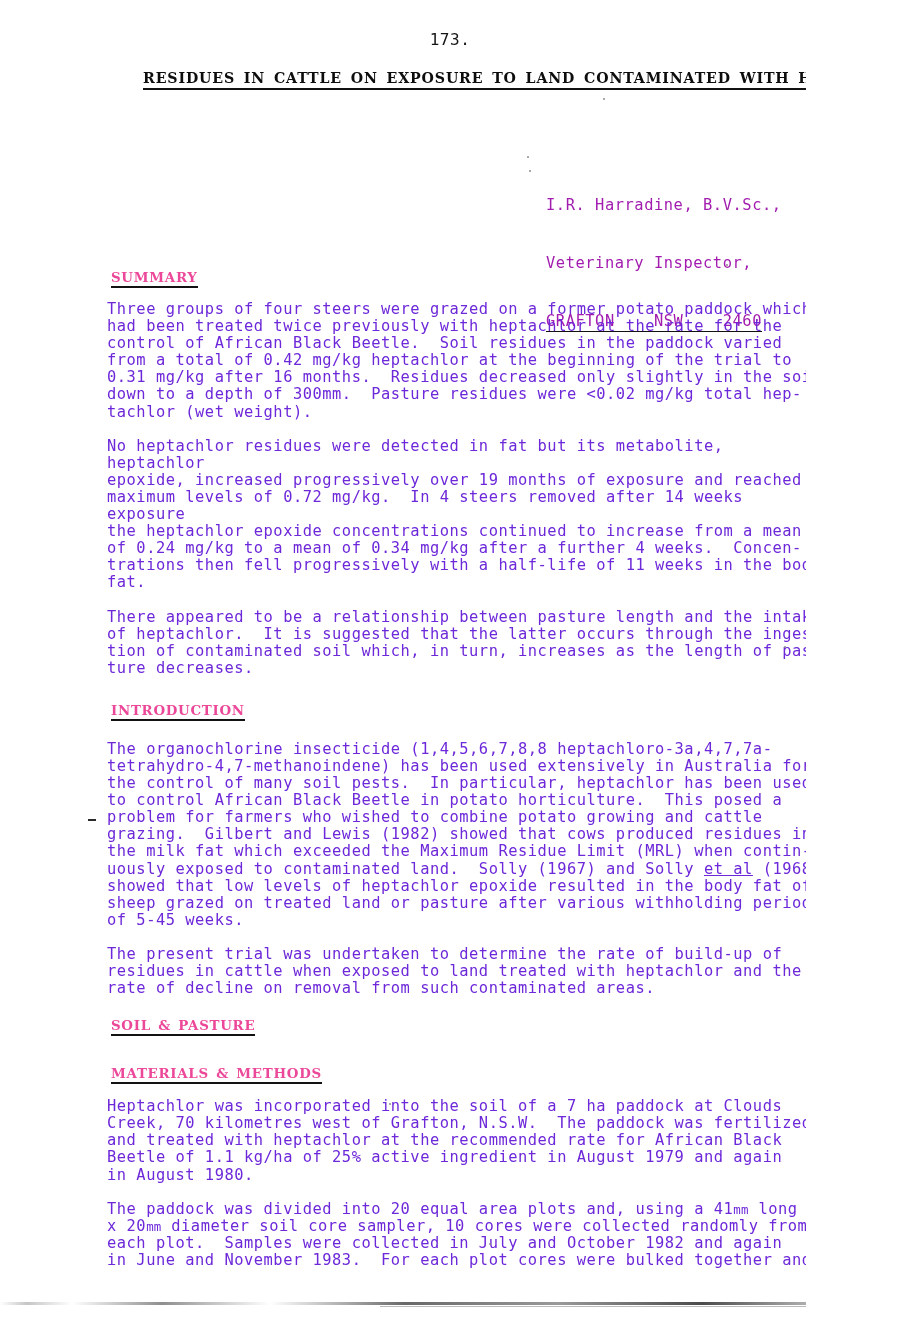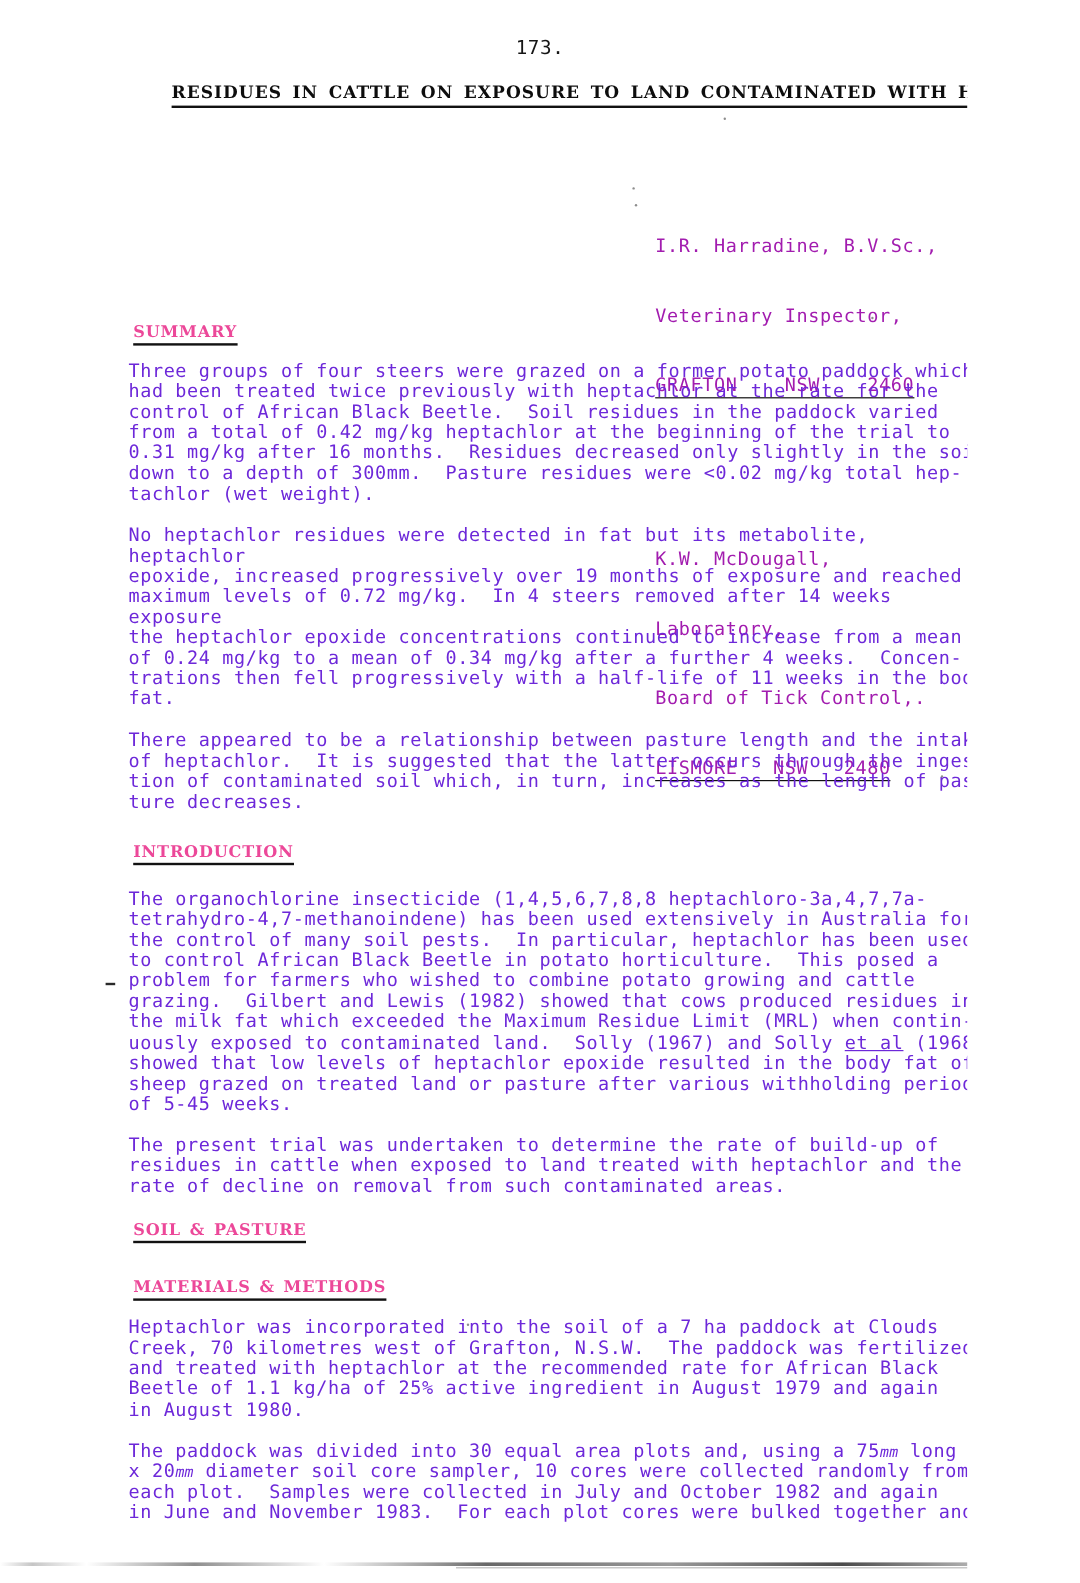--- a/index.html
+++ b/index.html
@@ -104,21 +104,21 @@
     font-family: "DejaVu Sans Mono", "Liberation Mono", monospace;
     font-size: 15.4px;
     line-height: 17.1px;
     letter-spacing: 0.52px;
     color: #6d28d9;
     white-space: pre-wrap;
   }
   p.para:last-child { margin-bottom: 0; }
 
   .u { text-decoration: underline; text-align: center; }
-  .sm { font-size: 12.4px; letter-spacing: 0.2px; font-style: italic; }
+  .sm { font-size: 12.4px; letter-spacing: 0.2px; }
 
   
   .margin-dash {
     position: absolute;
     left: 88px;
     top: 819px;
     width: 8px;
     height: 1.5px;
     background: #2a2a2a;
   }
@@ -161,26 +161,20 @@
 
   <div class="page-number">173.</div>
 
   <div class="doc-title">RESIDUES IN CATTLE ON EXPOSURE TO LAND CONTAMINATED WITH HEPTACHLOR</div>
 
   <div class="authors">
     <div class="author-group">
       <div class="author-line">I.R. Harradine, B.V.Sc.,</div>
       <div class="author-line">Veterinary Inspector,</div>
       <div><span class="author-line underlined">GRAFTON    NSW    2460</span></div>
-    </div>
-    <div class="author-group">
-      <div class="author-line">K.W. McDougall,</div>
-      <div class="author-line">Laboratory,</div>
-      <div class="author-line">Board of Tick Control,.</div>
-      <div><span class="author-line underlined">LISMORE   NSW   2480</span></div>
     </div>
   </div>
 
   <div class="content">
 
     <div class="heading-wrap tight">
       <h2 class="section-heading">SUMMARY</h2>
     </div>
 
     <p class="para">Three groups of four steers were grazed on a former potato paddock which
@@ -229,21 +223,21 @@
     <div class="heading-wrap mat">
       <h2 class="section-heading">MATERIALS &amp; METHODS</h2>
     </div>
 
     <p class="para">Heptachlor was incorporated into the soil of a 7 ha paddock at Clouds
 Creek, 70 kilometres west of Grafton, N.S.W.  The paddock was fertilized
 and treated with heptachlor at the recommended rate for African Black
 Beetle of 1.1 kg/ha of 25% active ingredient in August 1979 and again
 in August 1980.</p>
 
-    <p class="para"><span>The paddock was divided into 30 equal area plots and, using a 75</span><span class="sm">mm</span><span> long
+    <p class="para"><span>The paddock was divided into 20 equal area plots and, using a 41</span><span class="sm">mm</span><span> long
 x 20</span><span class="sm">mm</span><span> diameter soil core sampler, 10 cores were collected randomly from
 each plot.  Samples were collected in July and October 1982 and again
 in June and November 1983.  For each plot cores were bulked together and</span></p>
 
   </div>
 
   <div class="margin-dash"></div>
 
   <div class="speck" style="left:603px; top:98px; width:2px; height:2px;"></div>
   <div class="speck" style="left:726px; top:264px; width:2px; height:2px;"></div>

